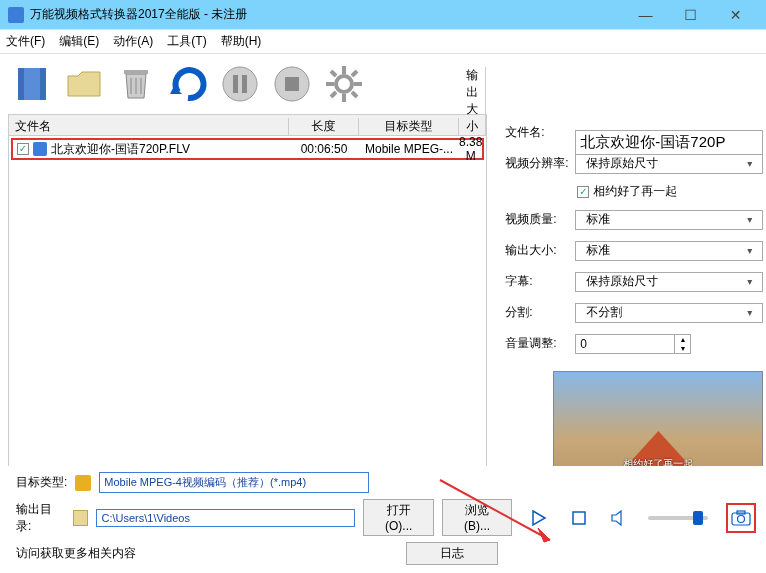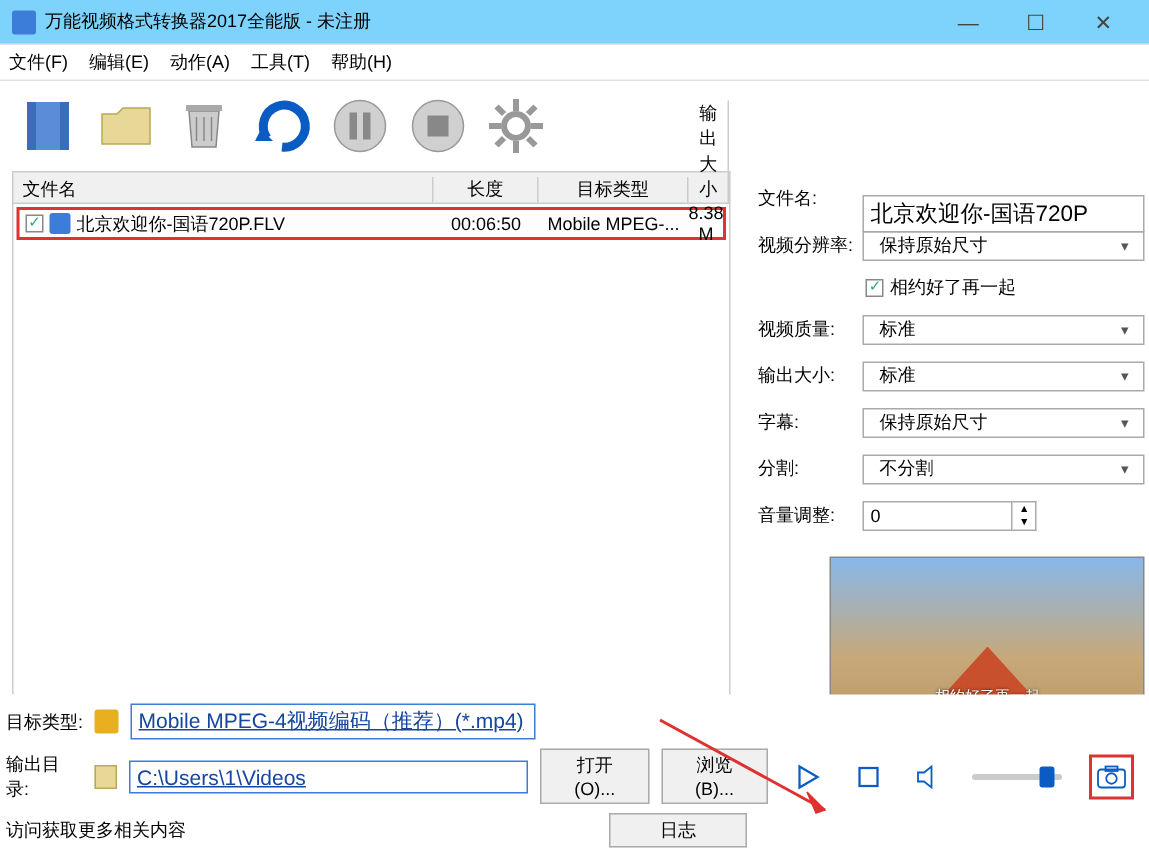--- a/index.html
+++ b/index.html
@@ -32,23 +32,23 @@
 .psel .arr{font-size:10px;color:#555;}
 .pchkrow{display:flex;align-items:center;gap:4px;padding-left:72px;}
 .pnum{width:100px;border:1px solid #aaa;height:20px;padding:0 4px;display:flex;align-items:center;}
 .spin{width:16px;height:20px;display:flex;flex-direction:column;border:1px solid #aaa;border-left:none;}
 .spin div{flex:1;text-align:center;font-size:7px;line-height:9px;}
 .preview{margin-top:8px;width:210px;height:120px;background:linear-gradient(#88b8e8 0%,#c8a878 60%,#b89868 100%);position:relative;border:1px solid #888;margin-left:48px;}
 .preview .building{position:absolute;left:50%;bottom:10px;transform:translateX(-50%);width:80px;height:44px;background:#c8502c;clip-path:polygon(50% 0,100% 100%,0 100%);}
 .preview .sub{position:absolute;bottom:2px;right:4px;font-size:10px;color:#4ad;text-shadow:0 0 2px #000;}
 .preview .sub2{position:absolute;bottom:14px;left:50%;transform:translateX(-50%);font-size:10px;color:#fff;text-shadow:0 0 2px #000;}
 .timetxt{text-align:center;font-size:11px;margin-top:4px;}
-.bottom{position:absolute;left:0;right:0;bottom:0;padding:6px 10px 8px 4px;display:flex;flex-direction:column;gap:6px;background:#fff;}
+.bottom{position:absolute;left:0;right:0;bottom:0;padding:6px 10px 8px 16px;display:flex;flex-direction:column;gap:6px;background:#fff;}
 .brow{display:flex;align-items:center;gap:8px;font-size:12px;}
-.binput{border:1px solid #3b7dd8;padding:2px 4px;font-size:14px;color:#1546a0;background:#fff;text-decoration:underline;}
+.binput{border:1px solid #3b7dd8;padding:2px 4px;font-size:11px;color:#1546a0;background:#fff;}
 .bbtn{border:1px solid #aaa;background:#f0f0f0;padding:2px 10px;font-size:12px;}
 .pcontrols{display:flex;align-items:center;gap:18px;}
 .pctl{width:22px;height:22px;display:flex;align-items:center;justify-content:center;}
 .slider{height:4px;background:#ccc;position:relative;flex:1;border-radius:2px;}
 .slider .thumb{position:absolute;width:10px;height:14px;background:#0a5cc4;top:-5px;border-radius:2px;}
 .snapwrap{border:2px solid #d33;padding:2px;}
 .annot-arrow{position:absolute;pointer-events:none;stroke:#e03030;fill:#e03030;}
 </style>
 </head>
 <body>

